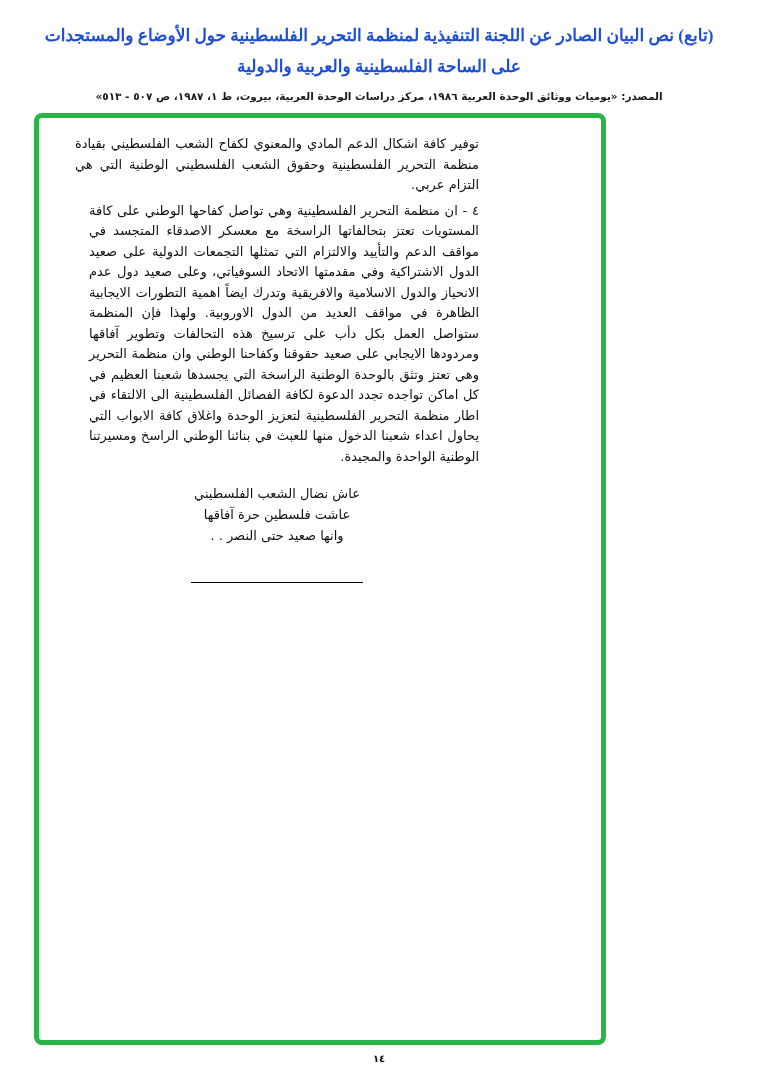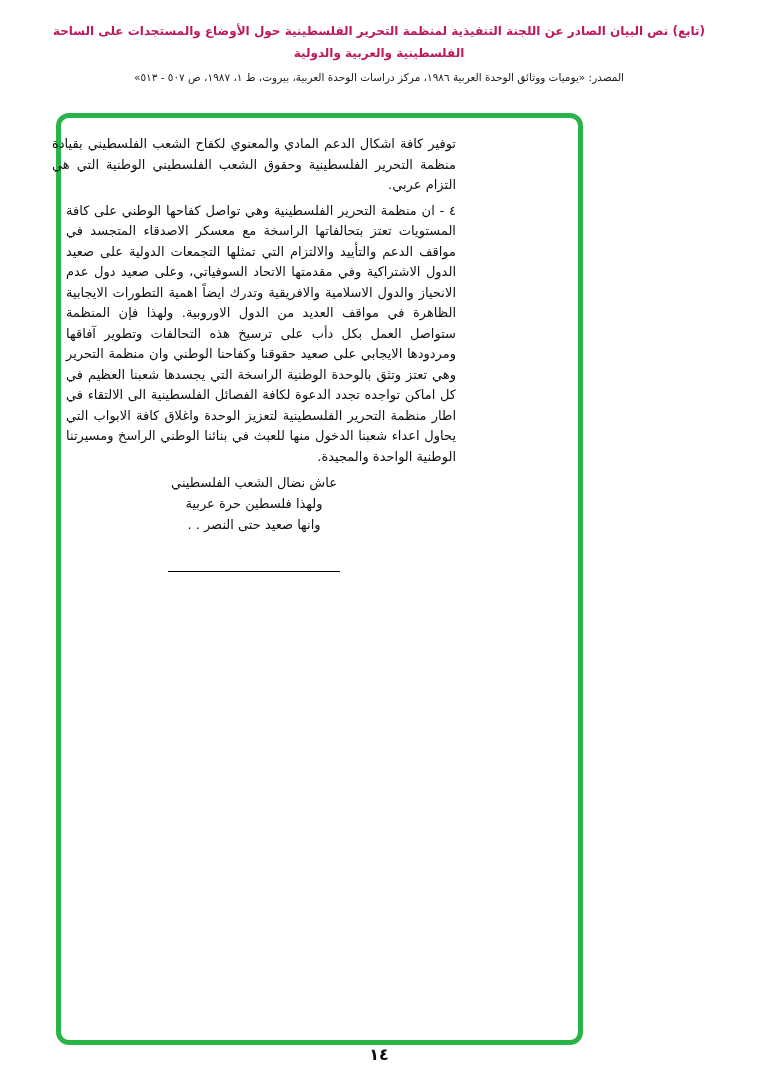--- a/index.html
+++ b/index.html
@@ -24,41 +24,42 @@
   .doc-header {
     position: absolute;
     top: 20px;
     left: 28px;
     right: 28px;
     text-align: center;
   }
 
   .doc-title {
     font-weight: bold;
-    font-size: 12px;
+    font-size: 17px;
     line-height: 1.85;
-    color: #be185d;
+    color: #1d4ed8;
+    font-family: Liberation Serif, serif;
   }
 
   .doc-source {
     margin-top: 7px;
-    font-weight: normal;
+    font-weight: bold;
     font-size: 10.5px;
     color: #1a1a1a;
   }
 
   
   .content-frame {
     position: absolute;
     top: 113px;
-    left: 56px;
-    width: 527px;
+    left: 34px;
+    width: 572px;
     height: 932px;
     border: 5px solid #28b446;
-    border-radius: 13px;
+    border-radius: 8px;
     background: #ffffff;
   }
 
   .text-column {
     position: absolute;
     top: 16px;
     right: 122px;
     width: 404px;
     font-size: 13px;
     line-height: 20.5px;
@@ -68,21 +69,21 @@
     text-align: justify;
     text-justify: inter-word;
   }
 
   .text-column p + p {
     margin-top: 5px;
     margin-left: 14px;
   }
 
   .closing-block {
-    margin-top: 5px;
+    margin-top: 16px;
     text-align: center;
   }
 
   .closing-block div {
     line-height: 21px;
   }
 
   .closing-divider {
     width: 172px;
     border: none;
@@ -91,21 +92,21 @@
   }
 
   
   .page-number {
     position: absolute;
     bottom: 14px;
     left: 0;
     right: 0;
     text-align: center;
     font-weight: bold;
-    font-size: 16px;
+    font-size: 10px;
     color: #0d0d0d;
   }
 </style>
 </head>
 <body>
 
 <div class="page">
 
   <header class="doc-header">
     <div class="doc-title">(تابع) نص البيان الصادر عن اللجنة التنفيذية لمنظمة التحرير الفلسطينية حول الأوضاع والمستجدات على الساحة الفلسطينية والعربية والدولية</div>
@@ -114,21 +115,21 @@
 
   <div class="content-frame">
     <div class="text-column">
 
       <p>توفير كافة اشكال الدعم المادي والمعنوي لكفاح الشعب الفلسطيني بقيادة منظمة التحرير الفلسطينية وحقوق الشعب الفلسطيني الوطنية التي هي التزام عربي.</p>
 
       <p>٤ - ان منظمة التحرير الفلسطينية وهي تواصل كفاحها الوطني على كافة المستويات تعتز بتحالفاتها الراسخة مع معسكر الاصدقاء المتجسد في مواقف الدعم والتأييد والالتزام التي تمثلها التجمعات الدولية على صعيد الدول الاشتراكية وفي مقدمتها الاتحاد السوفياتي، وعلى صعيد دول عدم الانحياز والدول الاسلامية والافريقية وتدرك ايضاً اهمية التطورات الايجابية الظاهرة في مواقف العديد من الدول الاوروبية. ولهذا فإن المنظمة ستواصل العمل بكل دأب على ترسيخ هذه التحالفات وتطوير آفاقها ومردودها الايجابي على صعيد حقوقنا وكفاحنا الوطني وان منظمة التحرير وهي تعتز وتثق بالوحدة الوطنية الراسخة التي يجسدها شعبنا العظيم في كل اماكن تواجده تجدد الدعوة لكافة الفصائل الفلسطينية الى الالتقاء في اطار منظمة التحرير الفلسطينية لتعزيز الوحدة واغلاق كافة الابواب التي يحاول اعداء شعبنا الدخول منها للعبث في بنائنا الوطني الراسخ ومسيرتنا الوطنية الواحدة والمجيدة.</p>
 
       <div class="closing-block">
         <div>عاش نضال الشعب الفلسطيني</div>
-        <div>ولهذا فلسطين حرة عربية</div>
+        <div>عاشت فلسطين حرة آفاقها</div>
         <div>وانها صعيد حتى النصر . .</div>
       </div>
 
       <hr class="closing-divider">
 
     </div>
   </div>
 
   <div class="page-number">١٤</div>
 

